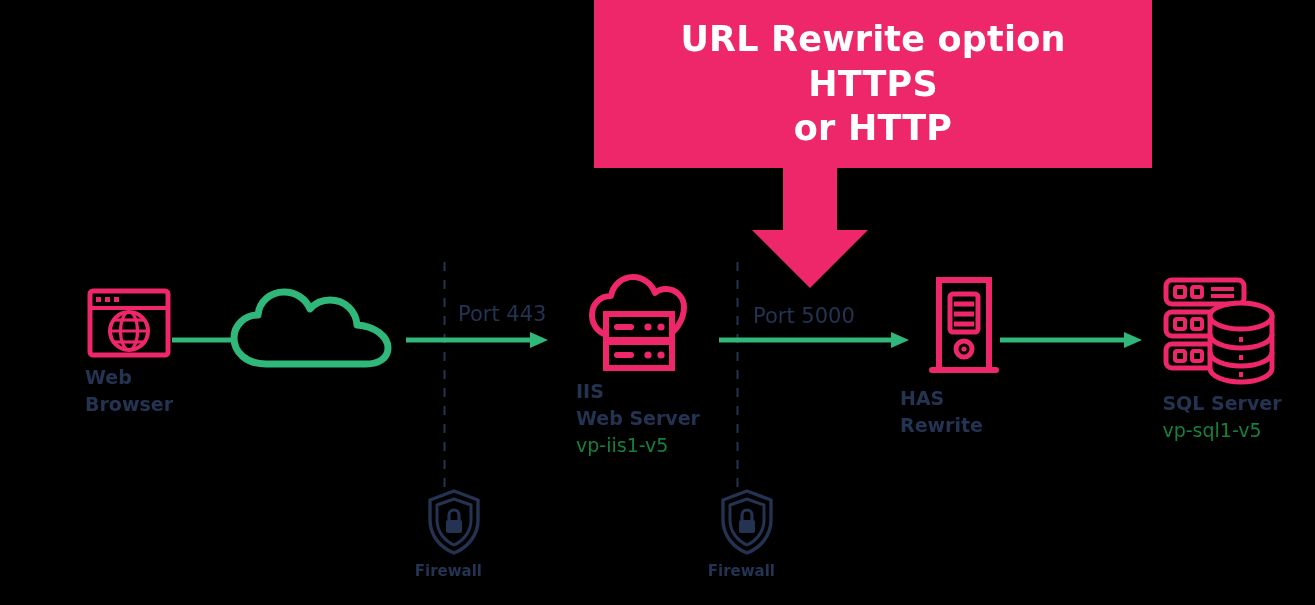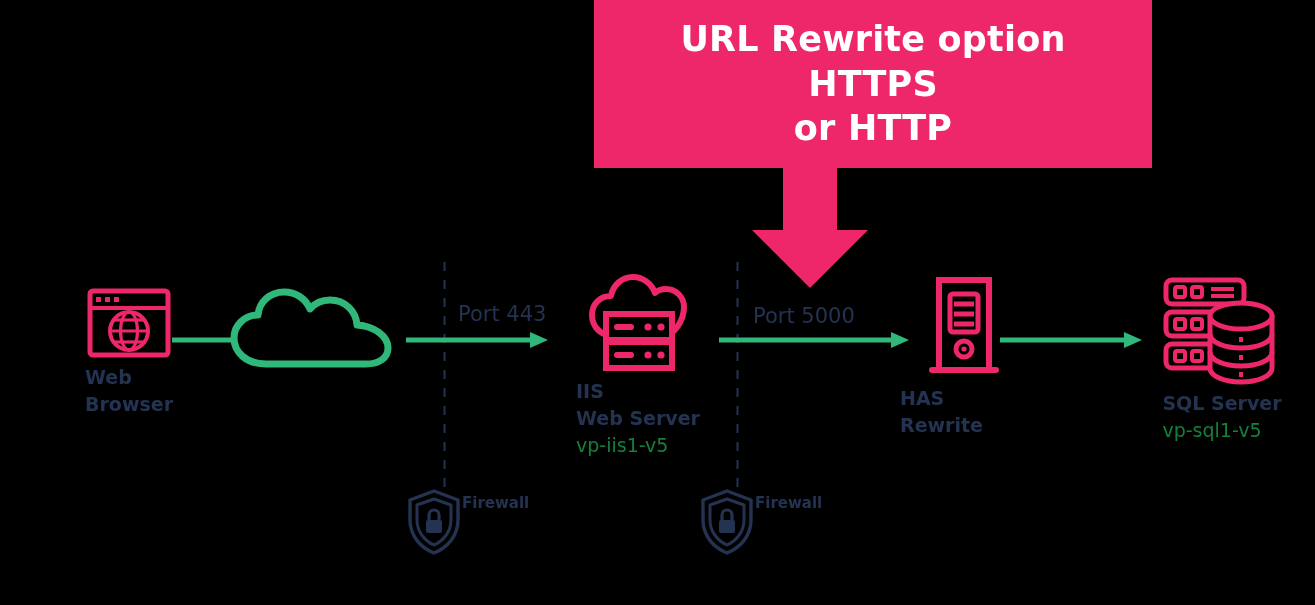--- a/index.html
+++ b/index.html
@@ -89,22 +89,22 @@
     position: absolute;
     color: #243351;
     font-size: 21px;
     white-space: nowrap;
   }
 
   
   .firewall {
     position: absolute;
     display: flex;
-    flex-direction: row;
-    align-items: flex-start;
+    flex-direction: column;
+    align-items: flex-end;
   }
   .firewall-label {
     color: #243351;
     font-weight: bold;
     font-size: 15px;
     margin-top: 6px;
     white-space: nowrap;
   }
 
   svg { display: block; overflow: visible; }

